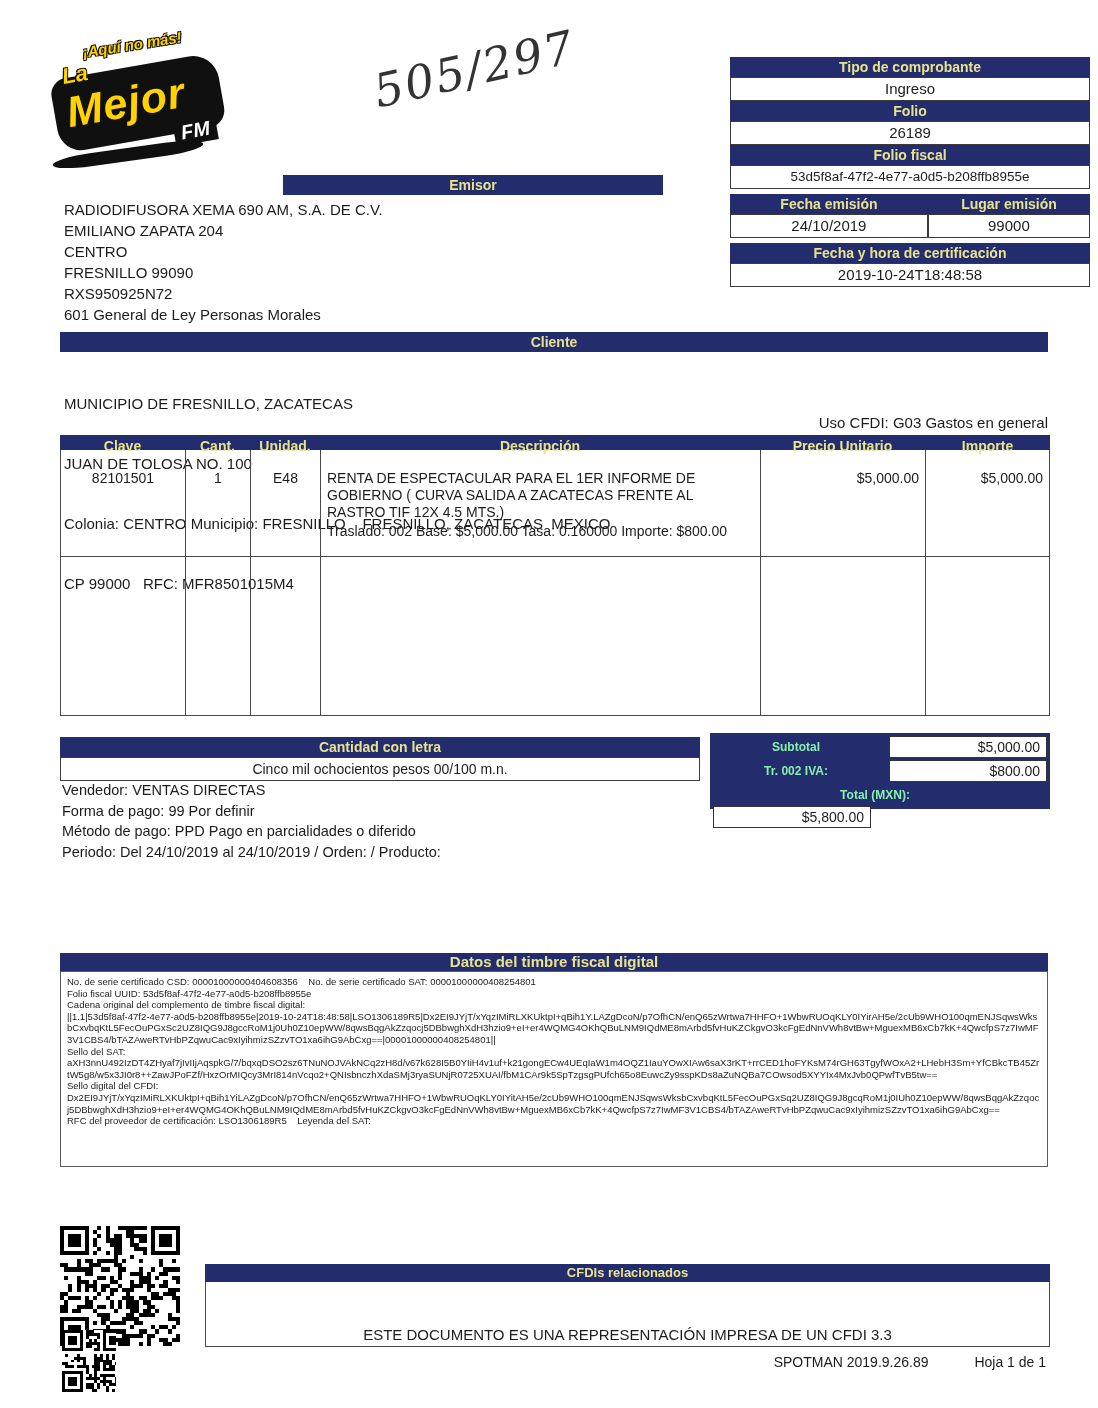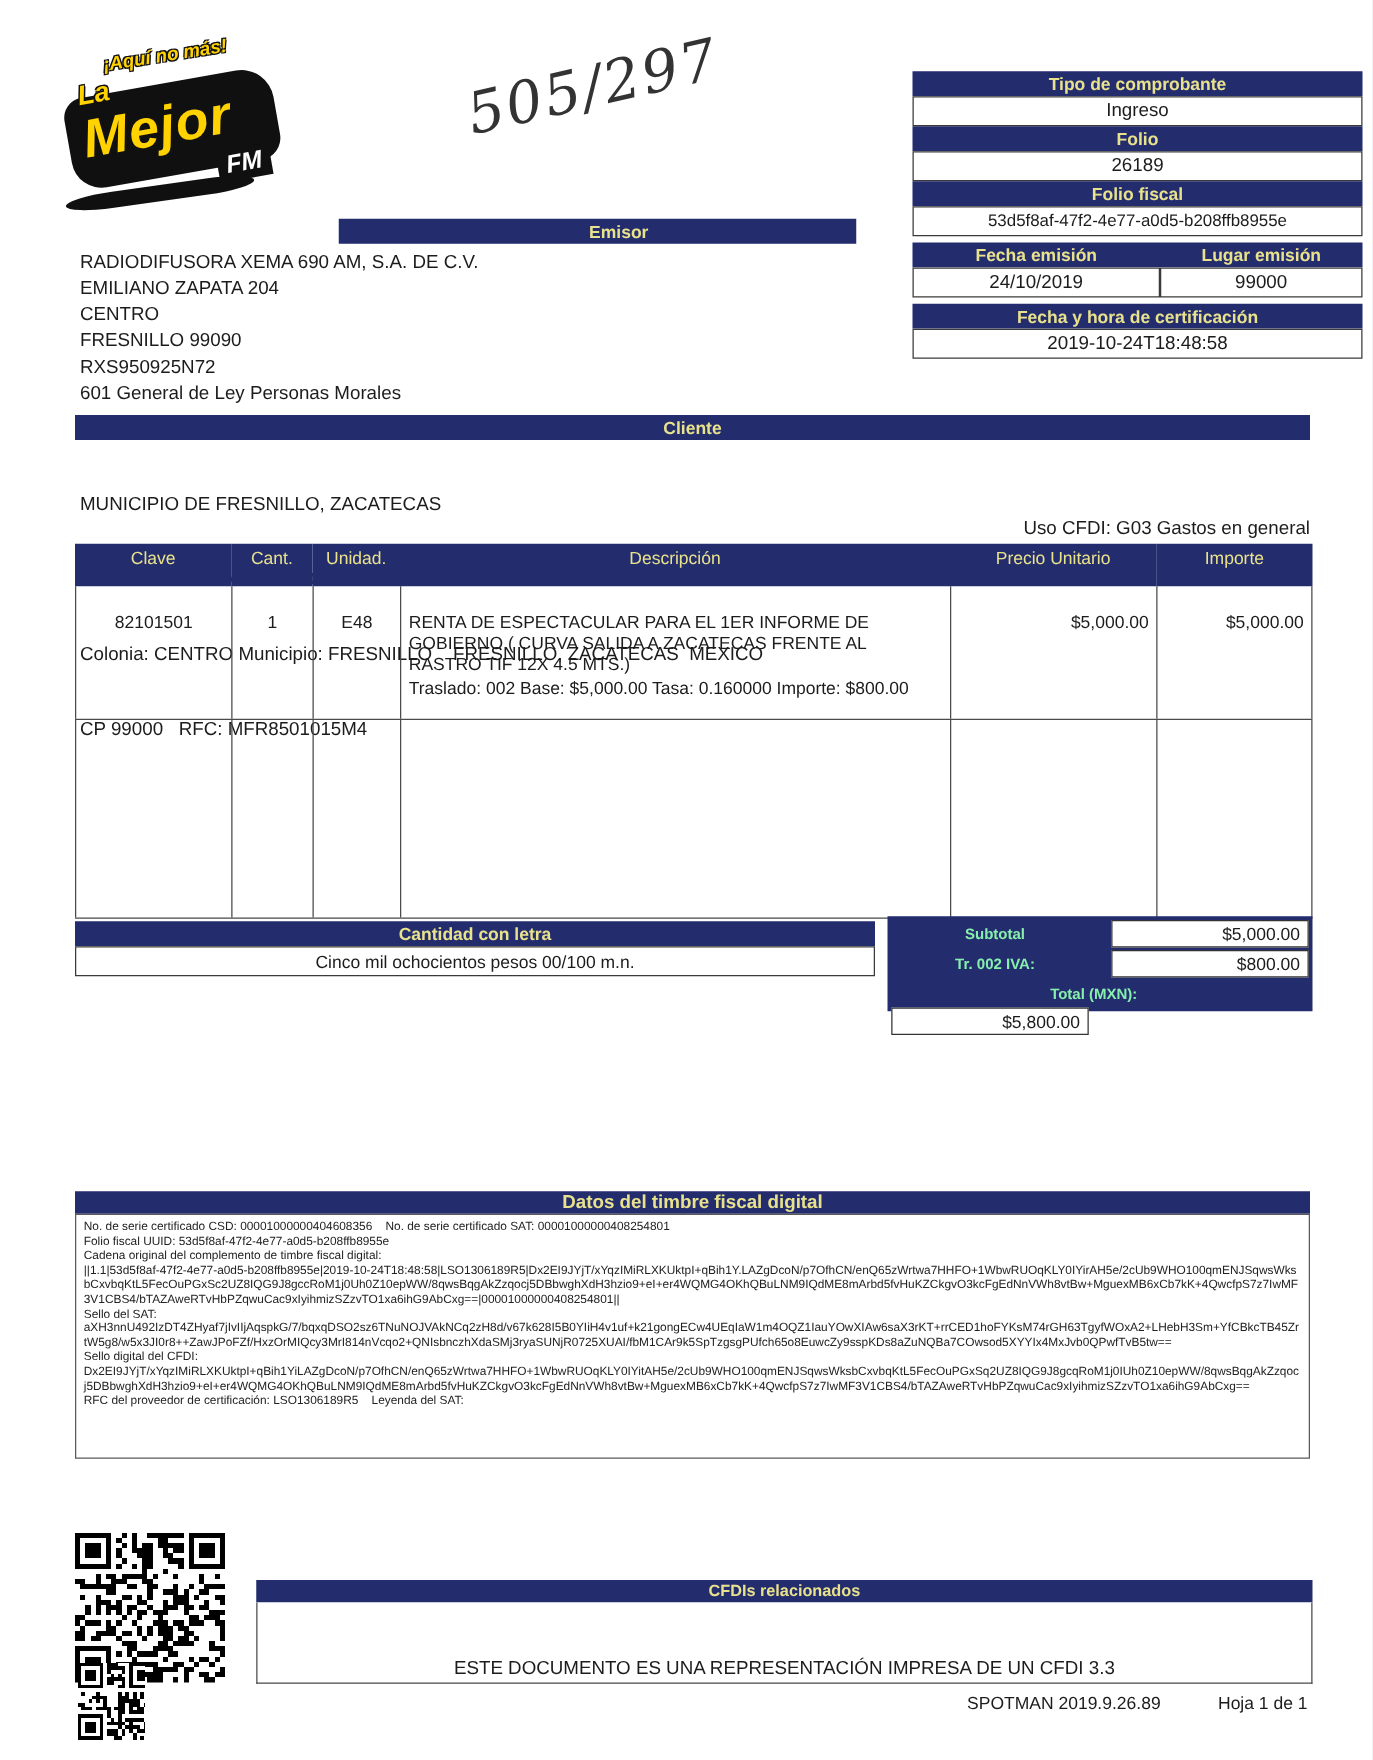--- a/index.html
+++ b/index.html
@@ -36,34 +36,34 @@
 
   
   .comp-table{position:absolute;left:690px;top:57px;width:360px;padding-left:40px;}
   .comp-row{display:flex;align-items:center;}
   .comp-row .half1{width:55%;}
   .comp-row .half2{width:45%;}
   .gap-top{margin-top:5px;}
   .uuid{font-size:13.5px;}
 
   
-  .emisor-bar{position:absolute;left:271px;top:175px;width:380px;padding-left:34px;}
+  .emisor-bar{position:absolute;left:283px;top:175px;width:380px;}
   .emisor-lines{position:absolute;left:64px;top:199px;font-size:15px;line-height:21px;}
 
   
   .cliente-bar{position:absolute;left:60px;top:332px;width:988px;}
   .cliente-lines{position:absolute;left:64px;top:354px;font-size:15px;line-height:20px;white-space:pre-wrap;}
   .uso-cfdi{position:absolute;right:50px;top:414px;font-size:15px;}
 
   
   .items{position:absolute;left:60px;top:435px;width:990px;}
   .irow{display:flex;}
   .c1{width:125px;}.c2{width:65px;}.c3{width:70px;}.c4{width:440px;}.c5{width:165px;}.c6{width:125px;}
-  .ih{background:#232d6e;color:#e9e28c;font-weight:normal;text-align:center;font-size:14px;
-      height:34px;line-height:22px;box-sizing:border-box;}
+  .ih{background:#232d6e;color:#e9e28c;font-weight:bold;text-align:center;font-size:14px;
+      height:15px;line-height:22px;box-sizing:border-box;}
   .ib{box-sizing:border-box;border-left:1px solid #4a4a4a;font-size:14px;padding:20px 6px;}
   .ib:last-child{border-right:1px solid #4a4a4a;}
   .row-filled{height:106px;border-bottom:1px solid #4a4a4a;}
   .row-empty{height:158px;border-bottom:1px solid #4a4a4a;}
   .tc{text-align:center;}
   .tr{text-align:right;}
   .desc p{margin:0 0 2px 0;line-height:17px;}
 
   
   .cant-letra{position:absolute;left:60px;top:737px;width:640px;}
@@ -198,20 +198,26 @@
     <div class="trow">
       <div class="tlabel">Tr. 002 IVA:</div>
       <div class="tvalue">$800.00</div>
     </div>
     <div class="trow">
       <div class="tlabel">Total (MXN):</div>
       <div class="tvalue">$5,800.00</div>
     </div>
   </div>
 
+  <div class="pago">
+    <div>Vendedor: VENTAS DIRECTAS</div>
+    <div>Forma de pago: 99 Por definir</div>
+    <div>Método de pago: PPD Pago en parcialidades o diferido</div>
+    <div>Periodo: Del 24/10/2019 al 24/10/2019 / Orden:  / Producto:</div>
+  </div>
 
   <div class="bar timbre-bar">Datos del timbre fiscal digital</div>
   <div class="timbre-box">
     <div class="tline">No. de serie certificado CSD: 00001000000404608356    No. de serie certificado SAT: 00001000000408254801</div>
     <div class="tline">Folio fiscal UUID: 53d5f8af-47f2-4e77-a0d5-b208ffb8955e</div>
     <div class="tline">Cadena original del complemento de timbre fiscal digital:</div>
     <div class="tline">||1.1|53d5f8af-47f2-4e77-a0d5-b208ffb8955e|2019-10-24T18:48:58|LSO1306189R5|Dx2EI9JYjT/xYqzIMiRLXKUktpI+qBih1Y.LAZgDcoN/p7OfhCN/enQ65zWrtwa7HHFO+1WbwRUOqKLY0IYirAH5e/2cUb9WHO100qmENJSqwsWksbCxvbqKtL5FecOuPGxSc2UZ8IQG9J8gccRoM1j0Uh0Z10epWW/8qwsBqgAkZzqocj5DBbwghXdH3hzio9+eI+er4WQMG4OKhQBuLNM9IQdME8mArbd5fvHuKZCkgvO3kcFgEdNnVWh8vtBw+MguexMB6xCb7kK+4QwcfpS7z7IwMF3V1CBS4/bTAZAweRTvHbPZqwuCac9xIyihmizSZzvTO1xa6ihG9AbCxg==|00001000000408254801||</div>
     <div class="tline">Sello del SAT:</div>
     <div class="tline">aXH3nnU492IzDT4ZHyaf7jIvIIjAqspkG/7/bqxqDSO2sz6TNuNOJVAkNCq2zH8d/v67k628I5B0YIiH4v1uf+k21gongECw4UEqIaW1m4OQZ1IauYOwXIAw6saX3rKT+rrCED1hoFYKsM74rGH63TgyfWOxA2+LHebH3Sm+YfCBkcTB45ZrtW5g8/w5x3JI0r8++ZawJPoFZf/HxzOrMIQcy3MrI814nVcqo2+QNIsbnczhXdaSMj3ryaSUNjR0725XUAI/fbM1CAr9k5SpTzgsgPUfch65o8EuwcZy9sspKDs8aZuNQBa7COwsod5XYYIx4MxJvb0QPwfTvB5tw==</div>
     <div class="tline">Sello digital del CFDI:</div>

